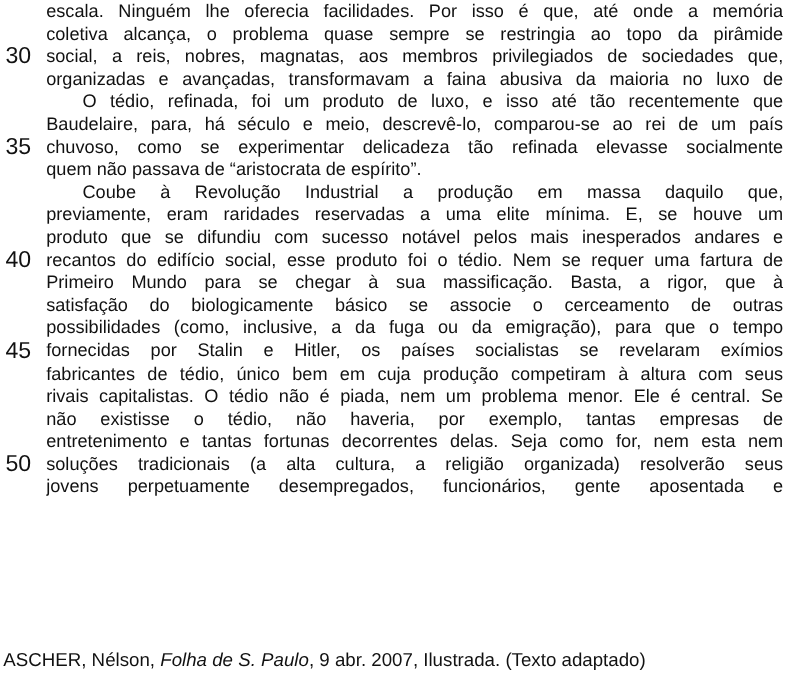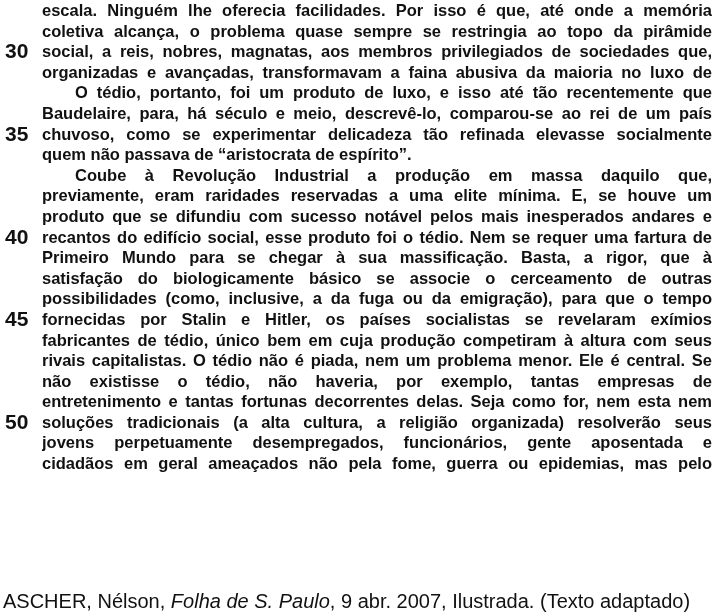--- a/index.html
+++ b/index.html
@@ -5,21 +5,20 @@
     html, body { margin: 0; padding: 0; background: #ffffff; }
     body { width: 720px; height: 614px; overflow: hidden; position: relative; color: #111111; }
     .doc { position: absolute; left: 0; top: 0; width: 720px; }
     .line {
       position: relative;
       height: 20.6px;
       line-height: 20.6px;
       font-family: "Liberation Sans", sans-serif;
       font-size: 16.5px;
       white-space: nowrap;
-      font-weight: bold;
     }
     .num {
       position: absolute;
       left: 5px;
       top: 0;
       width: 28px;
       font-family: "Liberation Sans", sans-serif;
       font-size: 21px;
     }
     .txt {
@@ -33,21 +32,21 @@
       height: 20.6px;
       overflow: hidden;
     }
     .txt.last { text-align-last: left; }
     .txt.indent { padding-left: 33px; box-sizing: border-box; }
     .citation {
       position: absolute;
       left: 3px;
       top: 590px;
       font-family: "Liberation Sans", sans-serif;
-      font-size: 20px;
+      font-size: 17px;
       white-space: nowrap;
     }
     .citation i { font-style: italic; }
   </style>
 </head>
 <body>
 
 <div class="doc" id="doc">
     <div class="line">
       <span class="num"></span>
@@ -60,21 +59,21 @@
     <div class="line">
       <span class="num">30</span>
       <span class="txt">social, a reis, nobres, magnatas, aos membros privilegiados de sociedades que,</span>
     </div>
     <div class="line">
       <span class="num"></span>
       <span class="txt">organizadas e avançadas, transformavam a faina abusiva da maioria no luxo de</span>
     </div>
     <div class="line">
       <span class="num"></span>
-      <span class="txt indent">O tédio, portanto, foi um produto de luxo, e isso até tão recentemente que</span>
+      <span class="txt indent">O tédio, refinada, foi um produto de luxo, e isso até tão recentemente que</span>
     </div>
     <div class="line">
       <span class="num"></span>
       <span class="txt">Baudelaire, para, há século e meio, descrevê-lo, comparou-se ao rei de um país</span>
     </div>
     <div class="line">
       <span class="num">35</span>
       <span class="txt">chuvoso, como se experimentar delicadeza tão refinada elevasse socialmente</span>
     </div>
     <div class="line">
@@ -130,21 +129,17 @@
       <span class="txt">entretenimento e tantas fortunas decorrentes delas. Seja como for, nem esta nem</span>
     </div>
     <div class="line">
       <span class="num">50</span>
       <span class="txt">soluções tradicionais (a alta cultura, a religião organizada) resolverão seus</span>
     </div>
     <div class="line">
       <span class="num"></span>
       <span class="txt">jovens perpetuamente desempregados, funcionários, gente aposentada e</span>
     </div>
-    <div class="line">
-      <span class="num"></span>
-      <span class="txt">cidadãos em geral ameaçados não pela fome, guerra ou epidemias, mas pelo</span>
-    </div>
   </div>
 
 <div class="citation">
   <span>ASCHER, Nélson, </span><i>Folha de S. Paulo</i><span>, 9 abr. 2007, Ilustrada. (Texto adaptado)</span>
 </div>
 
 </body></html>

